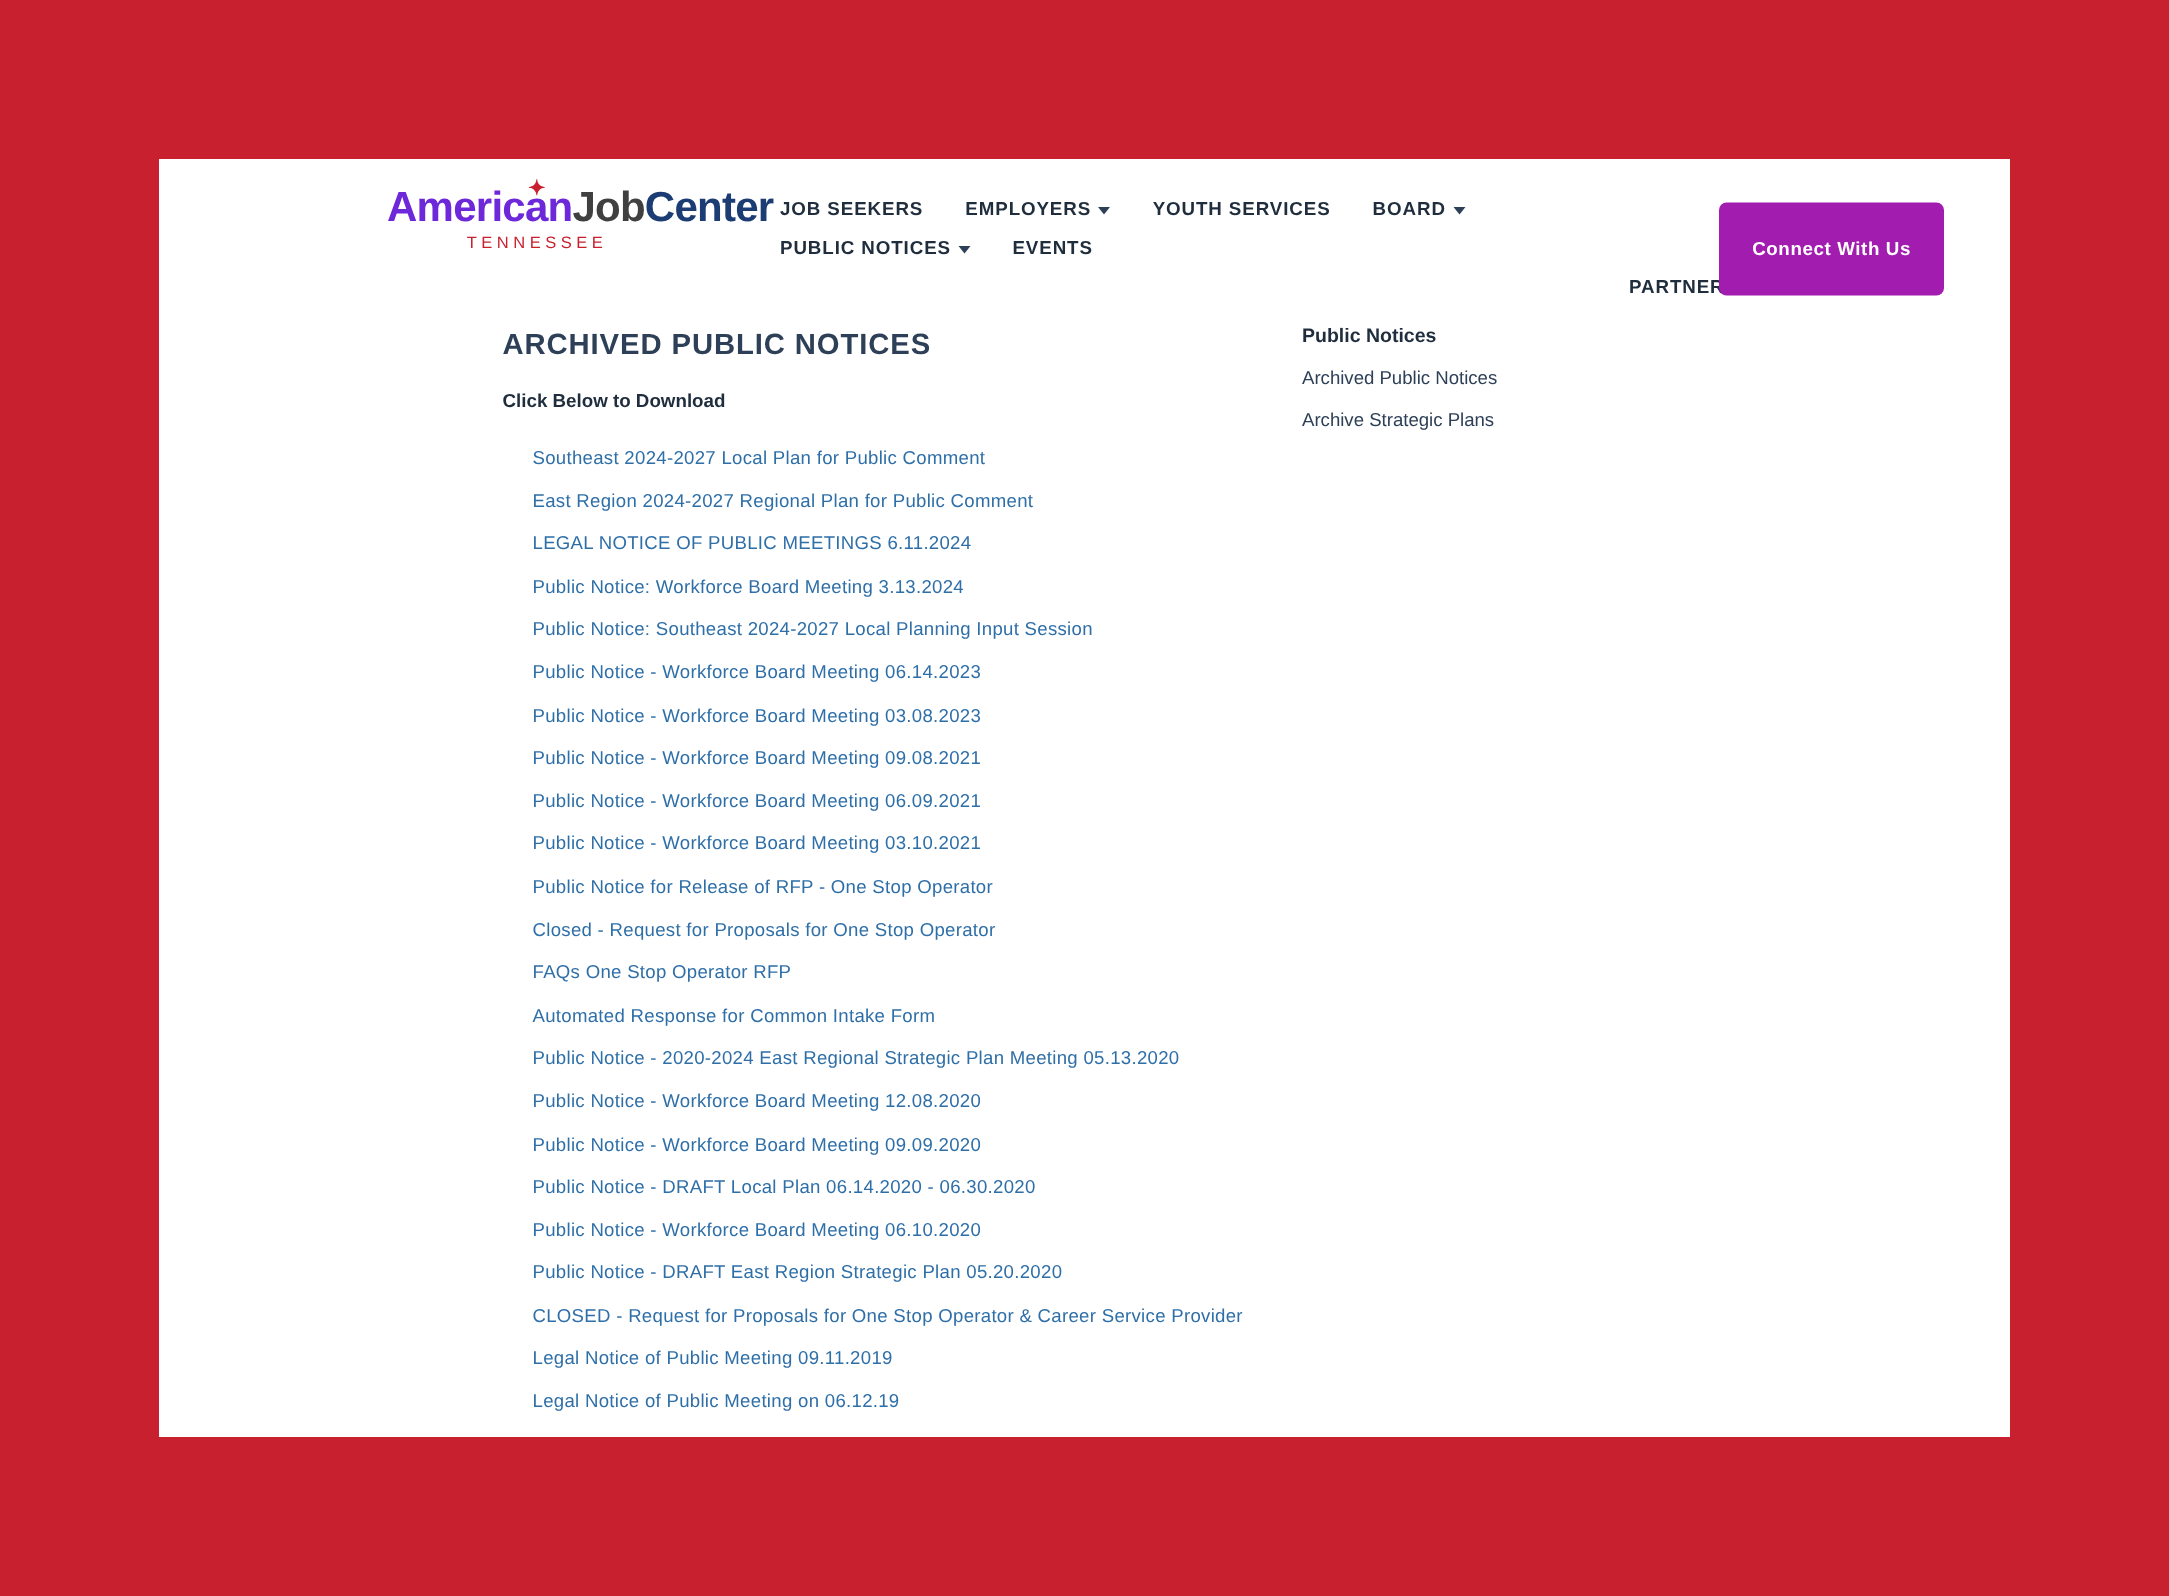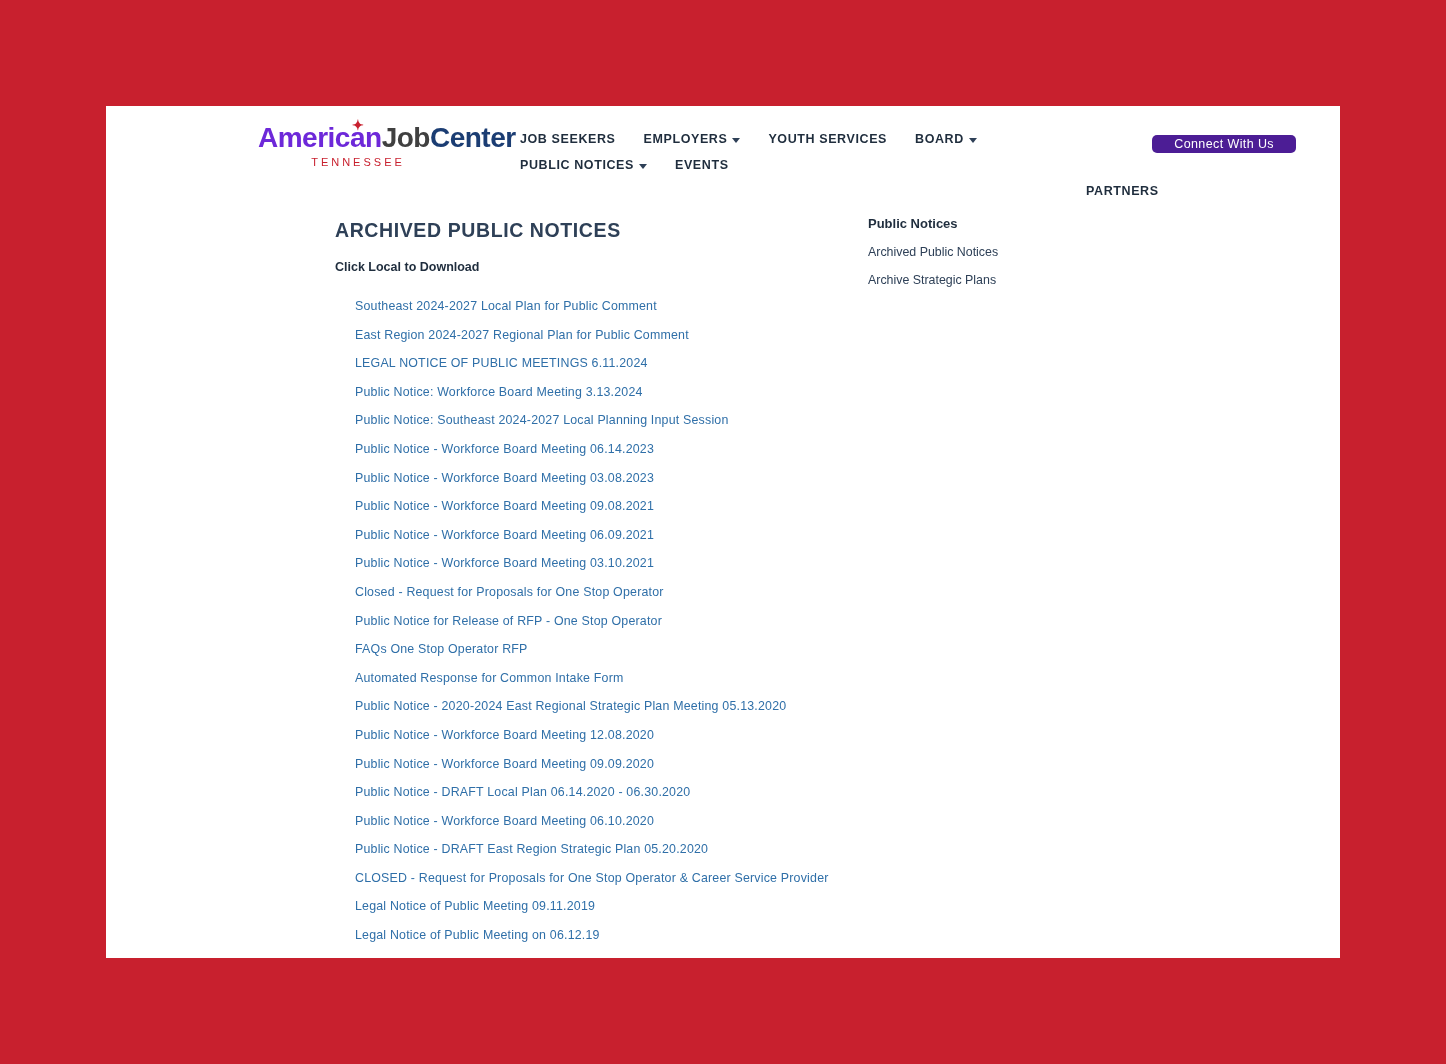--- a/index.html
+++ b/index.html
@@ -97,26 +97,26 @@
   }
   .nav-row.second {
     justify-content: flex-start;
     padding-left: 566px;
   }
 
   .connect-btn {
     position: absolute;
     right: 44px;
     top: 29px;
-    background: #4c1d95;
+    background: #a21caf;
     color: #ffffff;
     font-size: 12.5px;
-    font-weight: normal;
+    font-weight: bold;
     letter-spacing: 0.4px;
-    padding: 2px 22px;
+    padding: 24px 22px;
     border-radius: 5px;
     border: none;
     cursor: pointer;
     font-family: "Liberation Sans", sans-serif;
   }
 
   
   .content {
     position: relative;
   }
@@ -221,35 +221,35 @@
       </div>
     </nav>
 
     <button class="connect-btn">Connect With Us</button>
   </header>
 
   <div class="content">
 
     <div class="main-col">
       <h1 class="page-title">ARCHIVED PUBLIC NOTICES</h1>
-      <div class="sub-instruction">Click Local to Download</div>
+      <div class="sub-instruction">Click Below to Download</div>
 
       <ul class="link-list">
         <li><a href="#">Southeast 2024-2027 Local Plan for Public Comment</a></li>
         <li><a href="#">East Region 2024-2027 Regional Plan for Public Comment</a></li>
         <li><a href="#">LEGAL NOTICE OF PUBLIC MEETINGS 6.11.2024</a></li>
         <li><a href="#">Public Notice: Workforce Board Meeting 3.13.2024</a></li>
         <li><a href="#">Public Notice: Southeast 2024-2027 Local Planning Input Session</a></li>
         <li><a href="#">Public Notice - Workforce Board Meeting 06.14.2023</a></li>
         <li><a href="#">Public Notice - Workforce Board Meeting 03.08.2023</a></li>
         <li><a href="#">Public Notice - Workforce Board Meeting 09.08.2021</a></li>
         <li><a href="#">Public Notice - Workforce Board Meeting 06.09.2021</a></li>
         <li><a href="#">Public Notice - Workforce Board Meeting 03.10.2021</a></li>
+        <li><a href="#">Public Notice for Release of RFP - One Stop Operator</a></li>
         <li><a href="#">Closed - Request for Proposals for One Stop Operator</a></li>
-        <li><a href="#">Public Notice for Release of RFP - One Stop Operator</a></li>
         <li><a href="#">FAQs One Stop Operator RFP</a></li>
         <li><a href="#">Automated Response for Common Intake Form</a></li>
         <li><a href="#">Public Notice - 2020-2024 East Regional Strategic Plan Meeting 05.13.2020</a></li>
         <li><a href="#">Public Notice - Workforce Board Meeting 12.08.2020</a></li>
         <li><a href="#">Public Notice - Workforce Board Meeting 09.09.2020</a></li>
         <li><a href="#">Public Notice - DRAFT Local Plan 06.14.2020 - 06.30.2020</a></li>
         <li><a href="#">Public Notice - Workforce Board Meeting 06.10.2020</a></li>
         <li><a href="#">Public Notice - DRAFT East Region Strategic Plan 05.20.2020</a></li>
         <li><a href="#">CLOSED - Request for Proposals for One Stop Operator &amp; Career Service Provider</a></li>
         <li><a href="#">Legal Notice of Public Meeting 09.11.2019</a></li>

